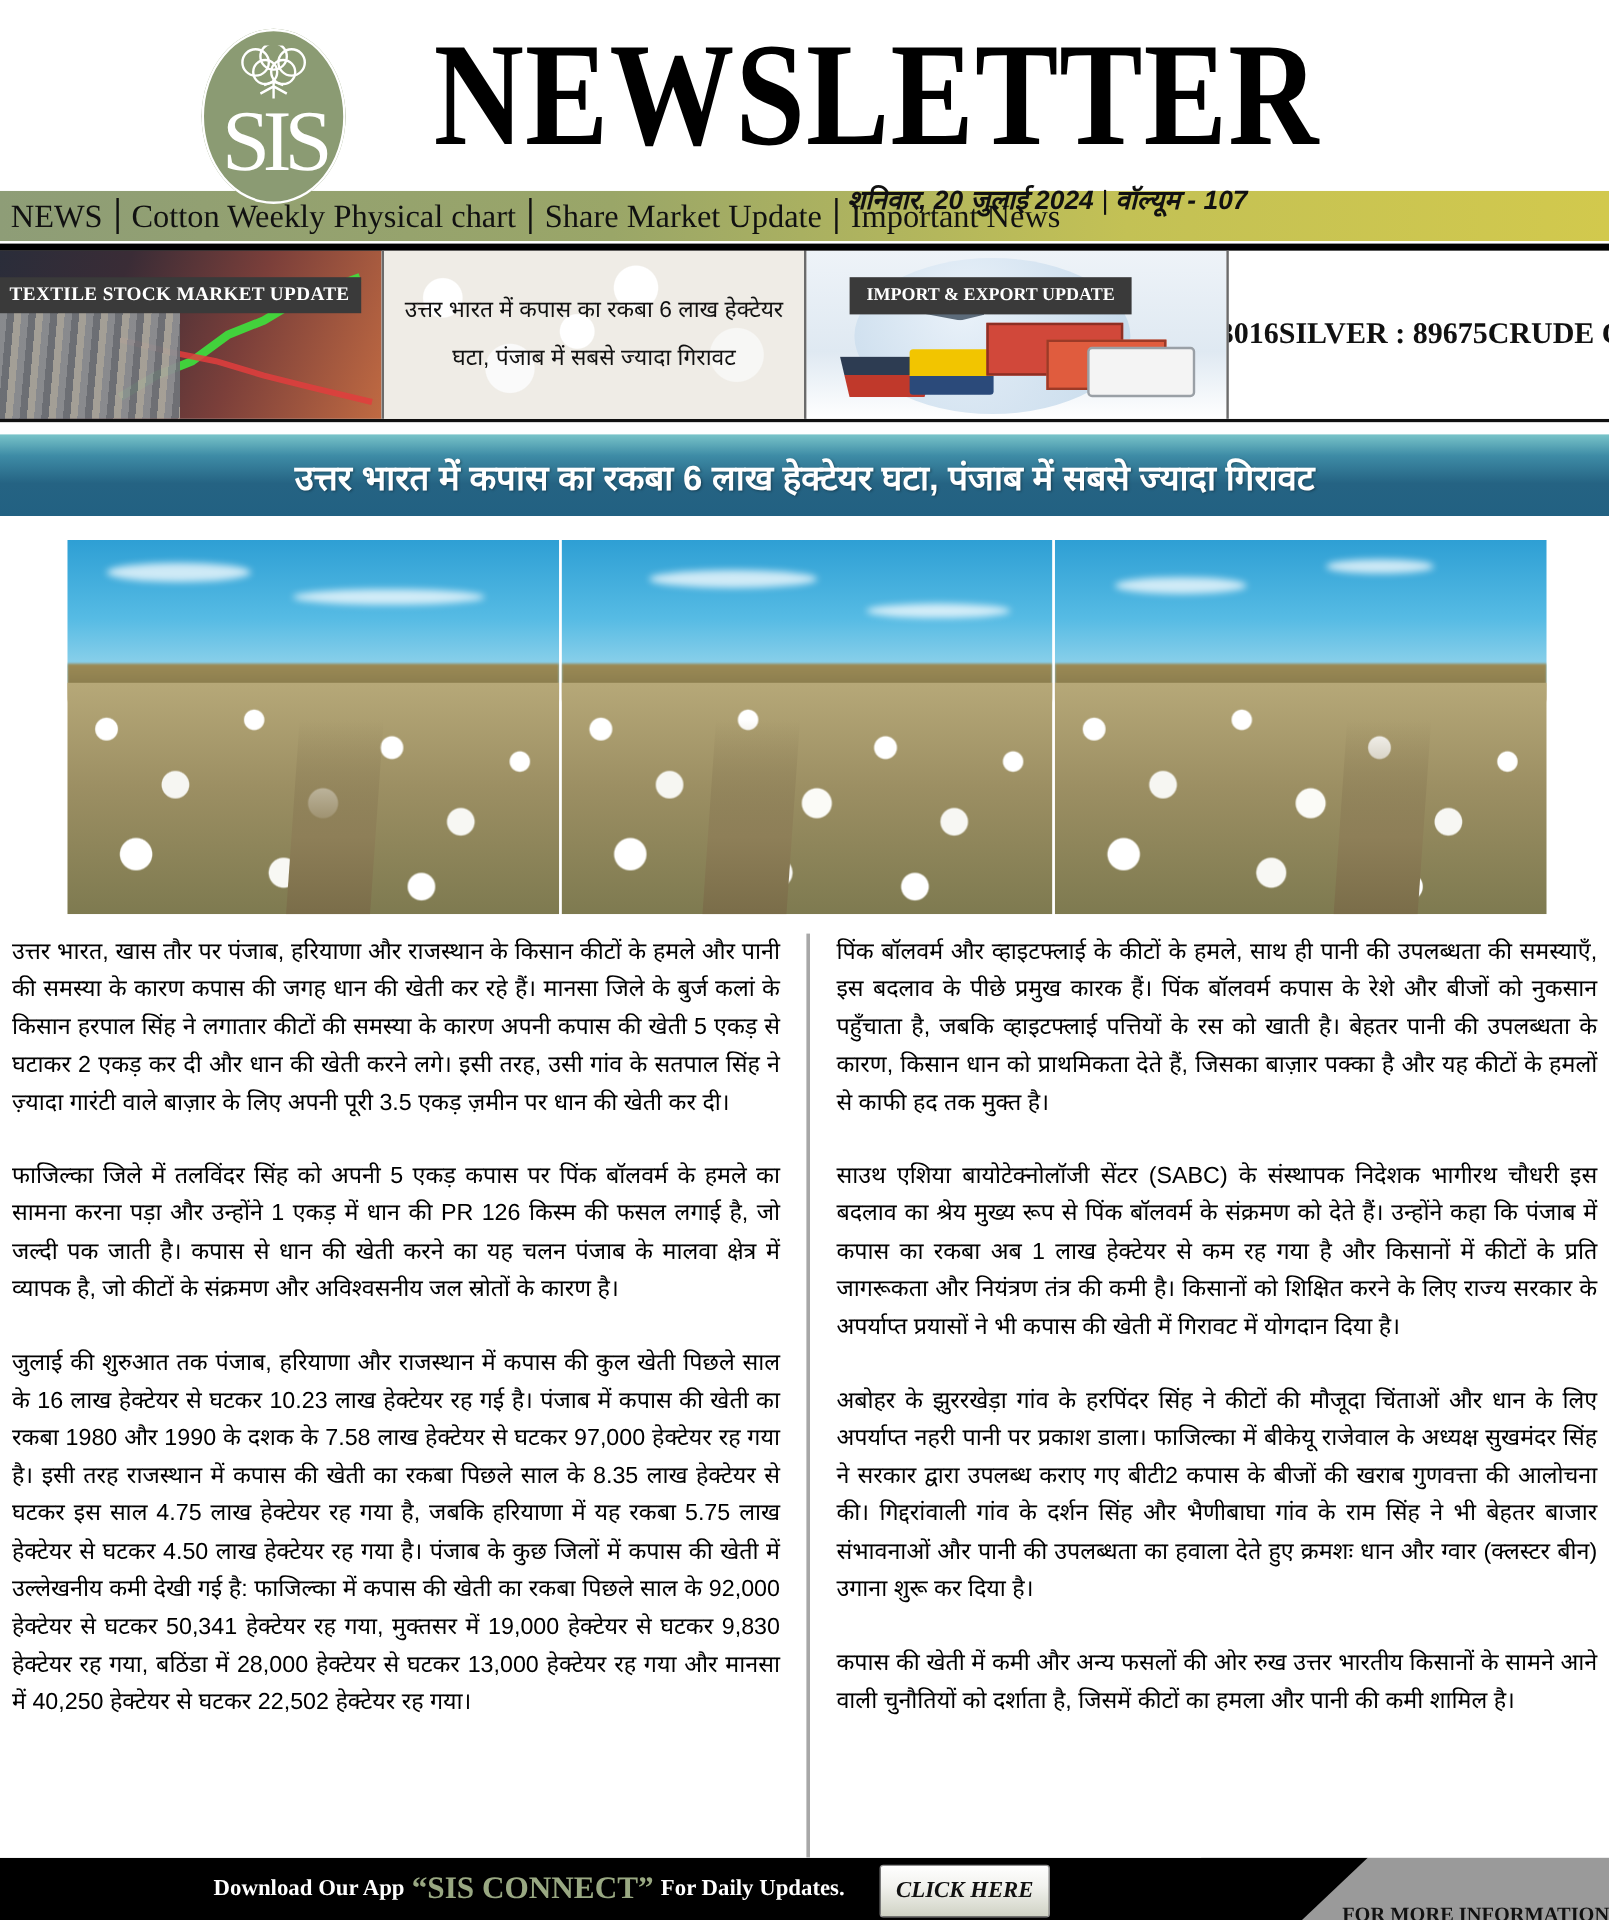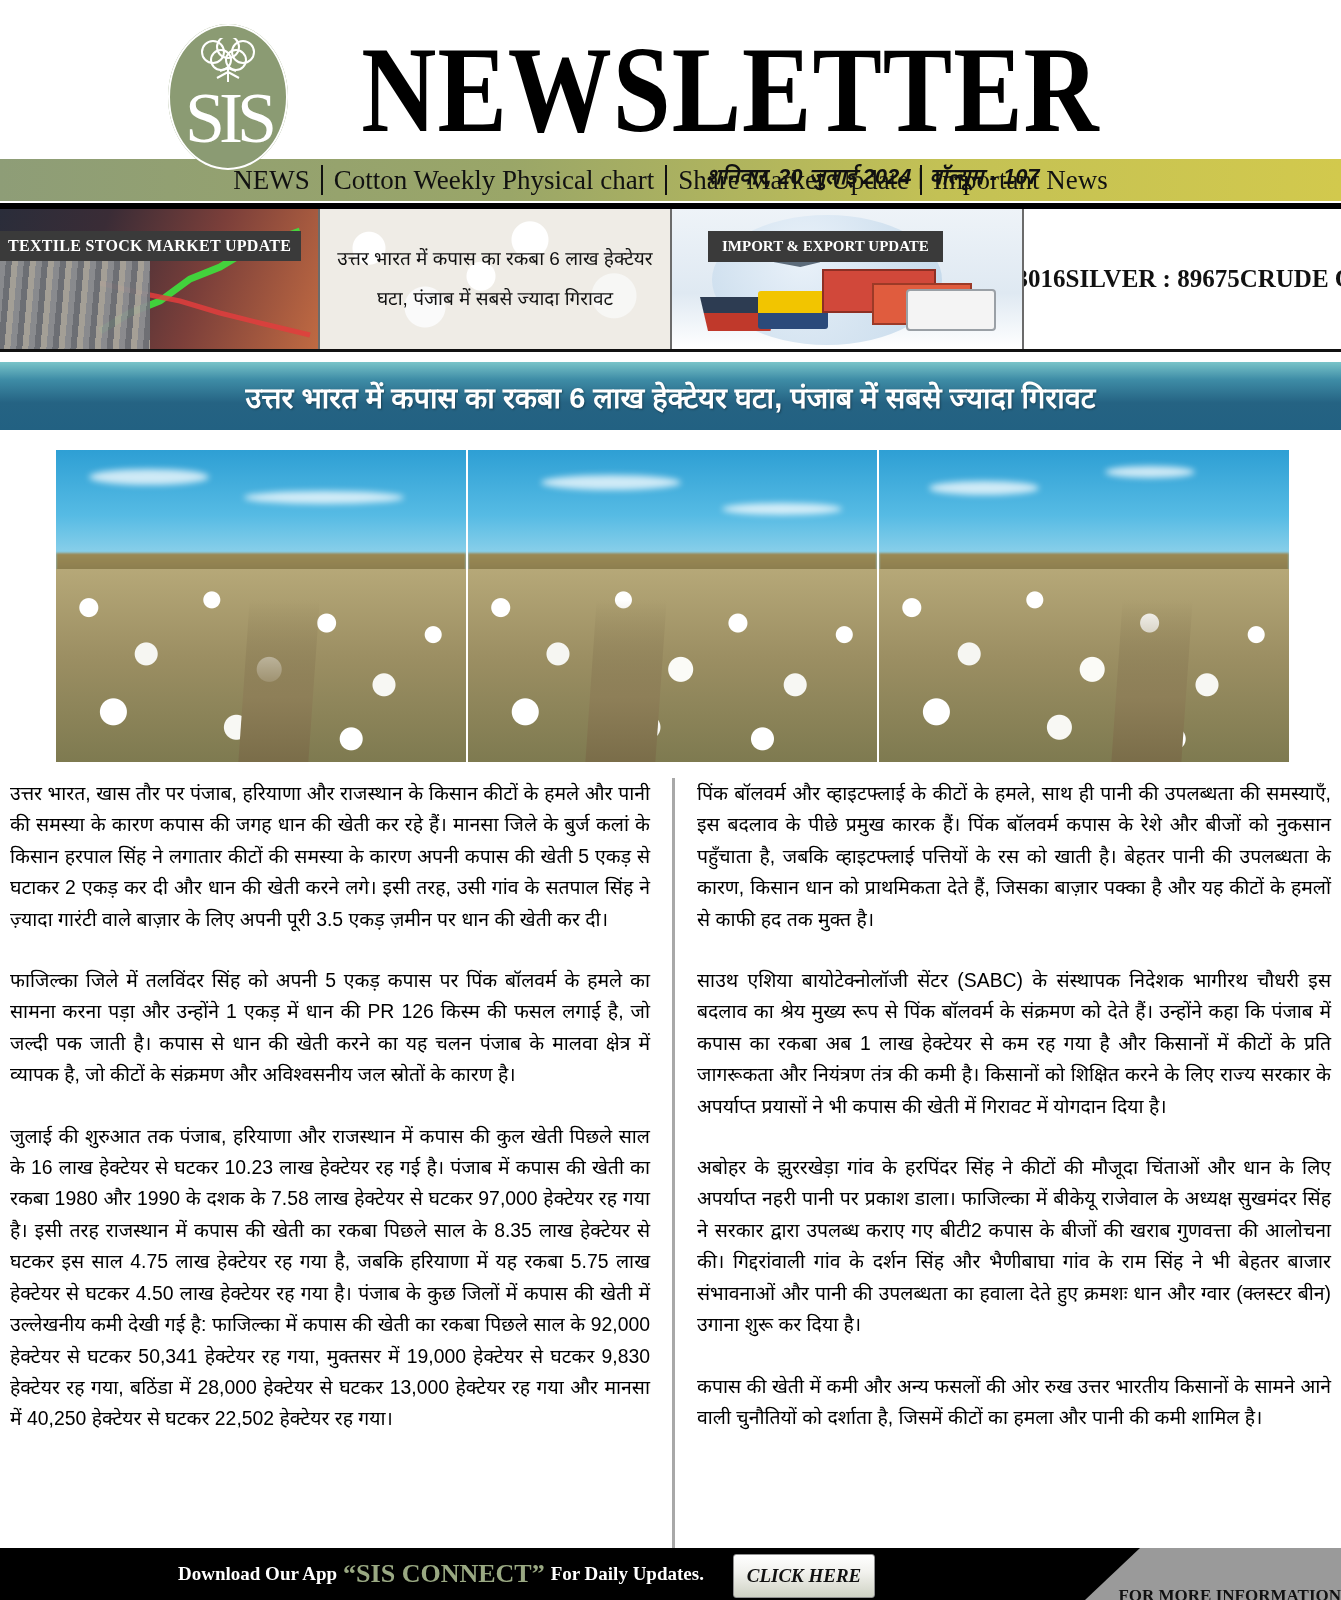--- a/index.html
+++ b/index.html
@@ -23,40 +23,40 @@
     background:#8b9b73;position:relative;overflow:hidden;
     box-shadow:0 0 0 2px #fff inset;
   }
   .logo-boll{position:absolute;left:50%;top:14px;transform:translateX(-50%);}
   .logo-sis{
     position:absolute;left:0;top:46px;width:100%;text-align:center;
     font-family:"Liberation Serif",serif;font-size:72px;color:#fff;
     font-weight:400;letter-spacing:-6px;line-height:96px;
     font-style:normal;
   }
-  .title-block{margin-left:120px;text-align:center;padding-top:12px;}
+  .title-block{margin-left:120px;text-align:center;padding-top:2px;}
   .newsletter-title{
     font-family:"Liberation Serif", serif;
     font-weight:700;font-size:104px;line-height:108px;
     letter-spacing:1px;color:#000;white-space:nowrap;
     transform:scaleY(1.18);transform-origin:top center;margin:0;
     padding-top:12px;
   }
   .dateline{
     margin-top:28px;font-size:22px;font-weight:700;font-style:italic;
     color:#111;font-family:"Liberation Sans", sans-serif;white-space:nowrap;
     text-align:right;padding-right:60px;
   }
   .dateline .sep{font-weight:400;}
 
   
   .navstrip{
     height:42px;
     background:linear-gradient(to right,#8e9d77 0%,#9aa668 38%,#c3c155 70%,#d2c94d 100%);
-    display:flex;align-items:center;justify-content:center;
+    display:flex;align-items:center;justify-content:flex-start;
     border-top:1px solid #fff;border-bottom:2px solid #ffffff;
   }
   .navstrip .nav-inner{display:flex;align-items:center;font-size:27px;color:#111;}
   .navstrip .nav-item{padding:0 9px;white-space:nowrap;}
   .navstrip .nav-div{width:2px;height:30px;background:#111;margin:0 2px;}
 
   
   .infostrip{
     height:140px;display:flex;align-items:stretch;
     border-top:6px solid #000000;border-bottom:3px solid #111;background:#fff;

